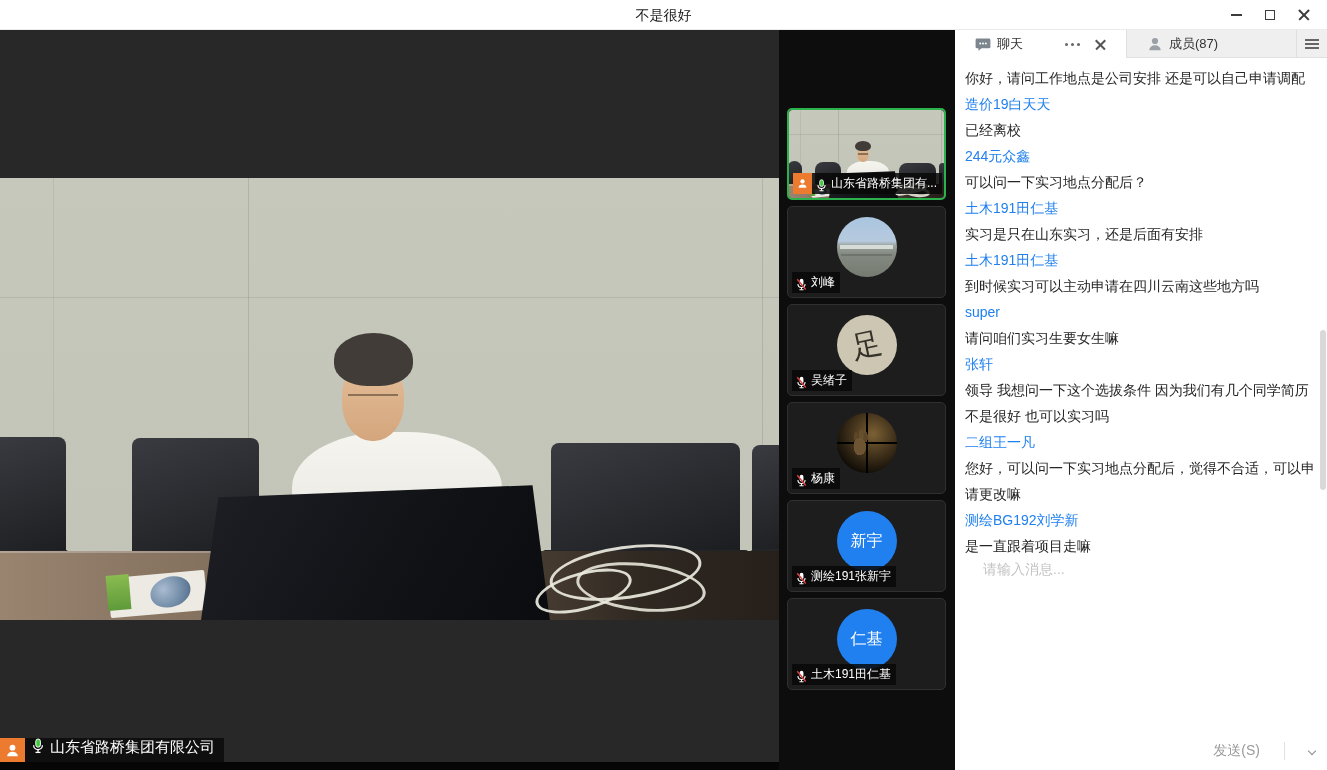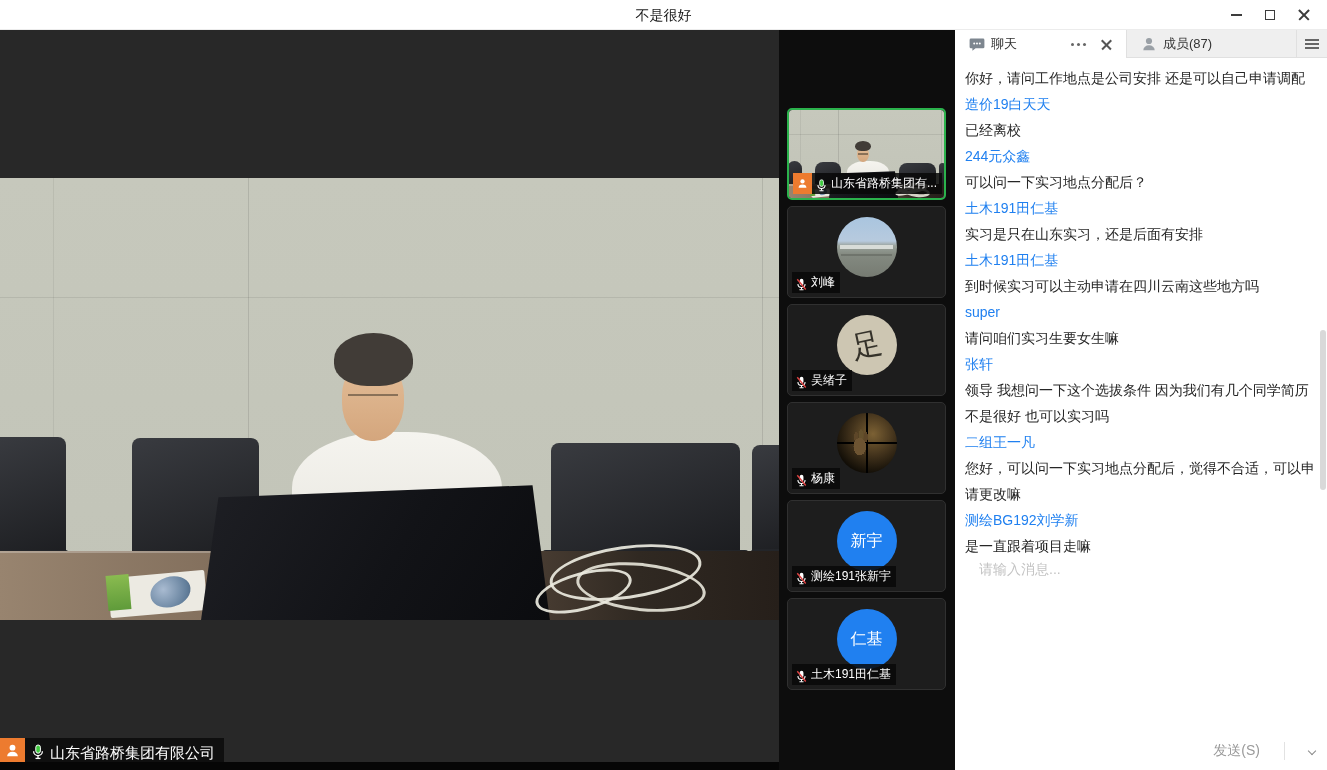--- a/index.html
+++ b/index.html
@@ -18,21 +18,21 @@
   .ic-close::before,.ic-close::after { content:""; position:absolute; left:-1px; top:5px; width:14px; height:1.6px; background:#3c3c3c; }
   .ic-close::before { transform:rotate(45deg); } .ic-close::after { transform:rotate(-45deg); }
 
   
   .stage { position:absolute; left:0; top:30px; width:779px; height:740px; background:#282828; overflow:hidden; }
   .scene-slot { position:absolute; left:0; top:148px; width:779px; height:442px; }
   .stage-strip { position:absolute; left:0; bottom:0; width:100%; height:8px; background:#060606; }
   .stage-label { position:absolute; left:0; bottom:7px; display:flex; align-items:stretch; height:25px; }
   .host-badge { width:25px; height:25px; background:#ed7b2f; display:flex; align-items:center; justify-content:center; flex:none; }
   .host-badge svg { width:15px; height:15px; }
-  .label-dark { background:rgba(10,10,10,.85); color:#fff; font-size:15px; display:flex; align-items:flex-end; gap:4px; padding:0 9px 0 5px; white-space:nowrap; }
+  .label-dark { background:rgba(10,10,10,.85); color:#fff; font-size:15px; display:flex; align-items:flex-start; gap:4px; padding:0 9px 0 5px; white-space:nowrap; }
   .label-dark svg { width:16px; height:16px; }
 
   
   .scene { position:absolute; inset:0; overflow:hidden; background:linear-gradient(180deg,#c6c8bc,#c2c4b8); }
   .scene .hseam { position:absolute; left:0; right:0; top:27%; height:1px; background:rgba(0,0,0,.08); }
   .scene .seam { position:absolute; top:0; bottom:15%; width:1px; background:rgba(0,0,0,.10); }
   .scene .s1 { left:31.8%; } .scene .s2 { left:97.8%; } .scene .s3 { left:6.8%; background:rgba(0,0,0,.06); }
   .scene .chair { position:absolute; border-radius:8px 8px 2px 2px; background:linear-gradient(160deg,#393b40,#17181b); }
   .scene .chair::after { content:""; position:absolute; left:-5%; right:-5%; bottom:13%; height:9%; background:#232529; border-radius:5px; }
   .scene .c1 { left:-1%; top:58.5%; width:9.5%; height:33%; }
@@ -77,21 +77,21 @@
       linear-gradient(0deg, rgba(0,0,0,0) 48%, #000 48.5%, #000 52%, rgba(0,0,0,0) 52.5%),
       radial-gradient(circle at 60% 35%, #7c6134 0%, #43331c 40%, #120e07 75%, #0a0805 100%); }
   .tile-label { position:absolute; left:4px; bottom:4px; max-width:150px; background:rgba(8,8,8,.85); color:#fff; font-size:12px; display:flex; align-items:flex-end; gap:3px; padding:2px 5px 2px 3px; white-space:nowrap; overflow:hidden; }
   .tile-label svg { width:13px; height:13px; flex:none; }
   .tile-host-badge { width:15px; height:15px; background:#ed7b2f; display:flex; align-items:center; justify-content:center; flex:none; margin:-2px 0 -2px -3px; padding:0; align-self:stretch; width:19px; height:auto; }
   .tile-host-badge svg { width:11px; height:11px; }
 
   
   .chatpanel { position:absolute; left:955px; top:30px; width:372px; height:740px; background:#fff; display:flex; flex-direction:column; }
   .tabs { display:flex; height:28px; flex:none; }
-  .tab { display:flex; align-items:center; gap:6px; font-size:13px; color:#333; padding:0 14px; }
+  .tab { display:flex; align-items:center; gap:6px; font-size:13px; color:#333; padding:0 20px; }
   .tab-chat { width:171px; background:#fff; position:relative; }
   .tab-chat .spacer { flex:1; }
   .tab-members { width:170px; background:#efefef; border-left:1px solid #e0e0e0; border-bottom:1px solid #e0e0e0; }
   .tab-menu { flex:1; background:#efefef; border-left:1px solid #e0e0e0; border-bottom:1px solid #e0e0e0; display:flex; align-items:center; justify-content:center; }
   .dots-icon { width:16px; height:4px; position:relative; margin-right:8px; }
   .dots-icon::before { content:""; position:absolute; top:1px; left:0; width:3px; height:3px; border-radius:50%; background:#666; box-shadow:6px 0 0 #666, 12px 0 0 #666; }
   .close-sm { position:relative; width:11px; height:11px; }
   .close-sm::before,.close-sm::after { content:""; position:absolute; left:-1px; top:5px; width:13px; height:1.5px; background:#555; }
   .close-sm::before { transform:rotate(45deg); } .close-sm::after { transform:rotate(-45deg); }
   .hamburger { width:14px; height:10px; border-top:2px solid #666; border-bottom:2px solid #666; position:relative; }
@@ -106,21 +106,21 @@
   .sendrow { flex:none; height:28px; display:flex; align-items:center; padding:0 12px; gap:6px; }
   .sendto-label { font-size:14px; color:#444; }
   .sendto-value { font-size:14px; color:#2080f0; display:flex; align-items:center; gap:4px; cursor:pointer; }
   .tri-down { width:0; height:0; border-left:4px solid transparent; border-right:4px solid transparent; border-top:5px solid #2080f0; margin-top:2px; }
   .sendrow .spacer { flex:1; }
   .chev { width:6px; height:6px; border-right:1.5px solid #8a8a8a; border-bottom:1.5px solid #8a8a8a; transform:rotate(45deg); margin-top:-3px; }
   .folder-wrap { display:flex; align-items:center; gap:3px; cursor:pointer; }
   .folder-wrap svg { width:19px; height:17px; }
   .announce { width:18px; height:18px; border:1.2px solid #5f5f5f; border-radius:2px; color:#5f5f5f; font-size:7px; display:flex; align-items:center; justify-content:center; letter-spacing:-.5px; cursor:pointer; margin-left:8px; }
 
-  .inputarea { flex:1; padding:6px 24px; position:relative; }
+  .inputarea { flex:1; padding:6px 4px; position:relative;margin-left:24px; }
   .input-placeholder { font-size:14px; color:#c3c3c3; }
   .send-btn { position:absolute; right:10px; bottom:10px; display:flex; align-items:center; gap:24px; }
   .send-btn .lbl { font-size:14px; color:#9a9a9a; cursor:pointer; }
   .send-btn .sep { width:1px; height:18px; background:#e2e2e2; }
   .send-btn .chev { margin:0 2px 0 0; }
 </style>
 </head>
 <body>
 
 <div class="app">

